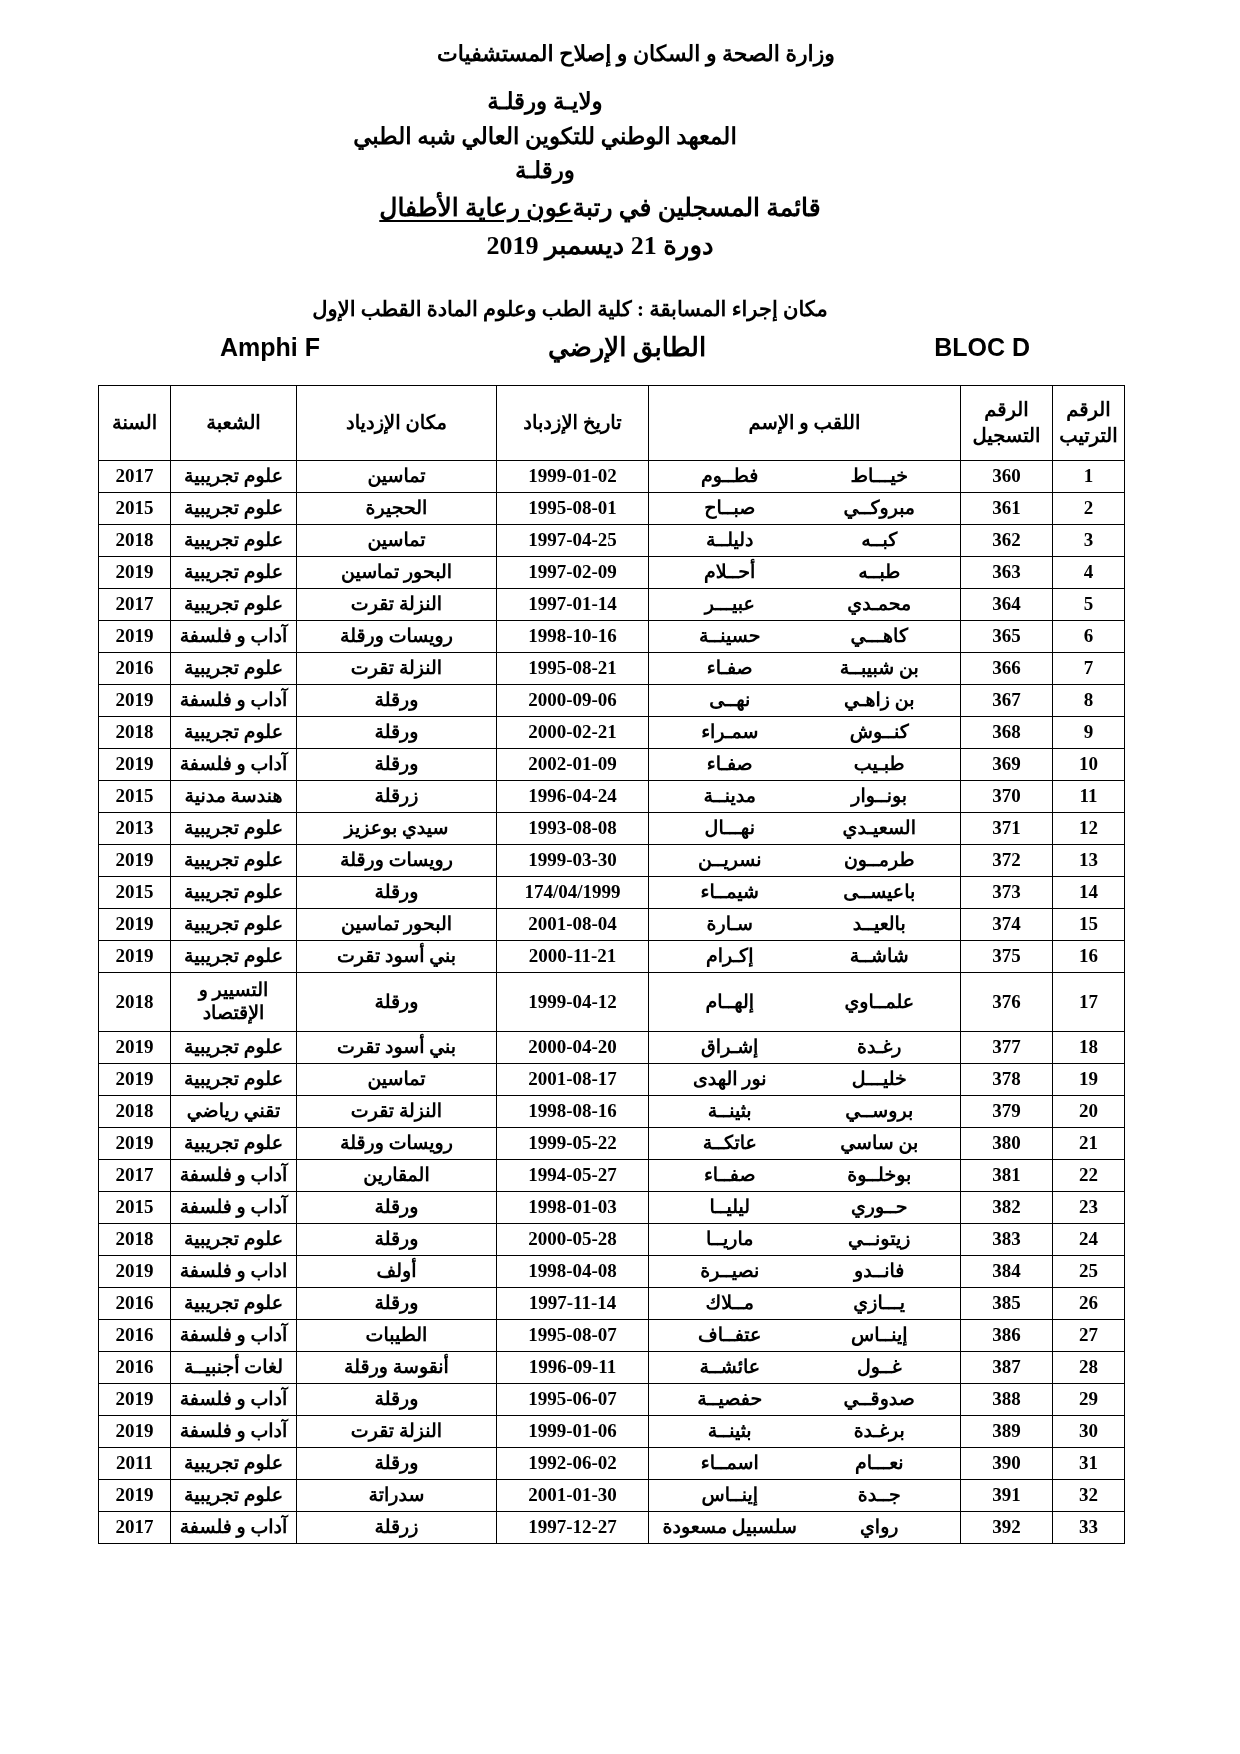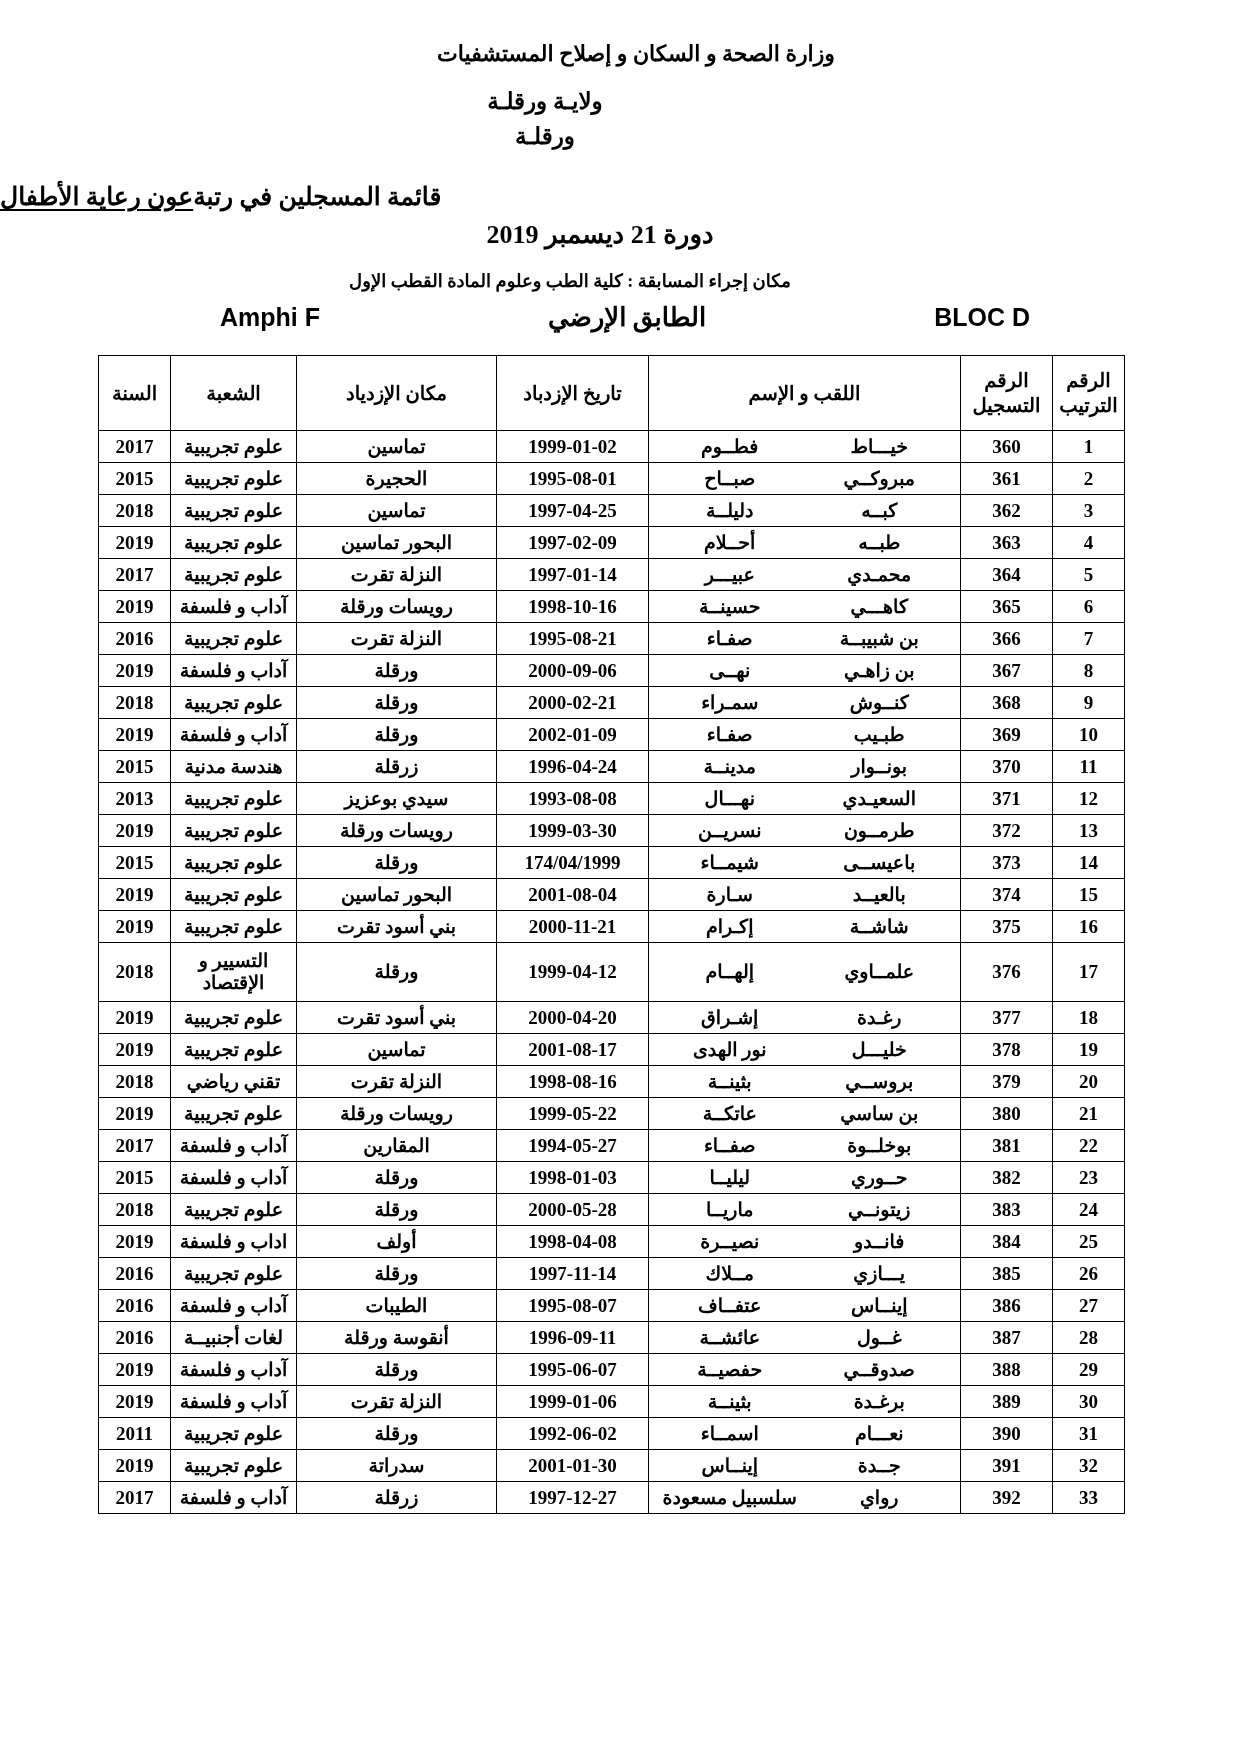--- a/index.html
+++ b/index.html
@@ -49,22 +49,22 @@
     margin-right: 150px;
   }
   .hdr-institute .l1,
   .hdr-institute .l2,
   .hdr-institute .l3 {
     font-size: 23px;
     font-weight: bold;
   }
 
   .hdr-title {
-    margin-top: 28px;
-    text-align: left;
+    margin-top: 4px;
+    text-align: center;
     margin-right: 40px;
   }
   .hdr-title .t-line {
     font-size: 25px;
     font-weight: bold;
     display: inline-block;
   }
   .hdr-title .t-plain {
     font-weight: bold;
   }
@@ -74,23 +74,23 @@
   }
   .hdr-session {
     margin-top: 8px;
     text-align: center;
     margin-right: 40px;
     font-size: 26px;
     font-weight: bold;
   }
 
   .hdr-place {
-    margin-top: 20px;
+    margin-top: 36px;
     text-align: center;
-    font-size: 18px;
+    font-size: 21px;
     font-weight: bold;
     margin-right: 100px;
   }
 
   .hdr-rooms {
     margin-top: 10px;
     display: flex;
     flex-direction: row;
     align-items: baseline;
     justify-content: space-between;
@@ -175,20 +175,21 @@
 <body>
 
 <div class="page">
 
   <div class="hdr-national">
     <div class="l2">وزارة الصحة و السكان و إصلاح المستشفيات</div>
   </div>
 
   <div class="hdr-institute">
     <div class="l1">ولايـة ورقلـة</div>
+    <div class="l2">المعهد الوطني للتكوين العالي شبه الطبي</div>
     <div class="l3">ورقلـة</div>
   </div>
 
   <div class="hdr-title">
     <span class="t-line t-plain">قائمة المسجلين في رتبة </span><span class="t-line t-under">عون رعاية الأطفال</span>
   </div>
 
   <div class="hdr-session">دورة 21 ديسمبر 2019</div>
 
   <div class="hdr-place">مكان إجراء المسابقة : كلية الطب وعلوم المادة القطب الإول</div>

